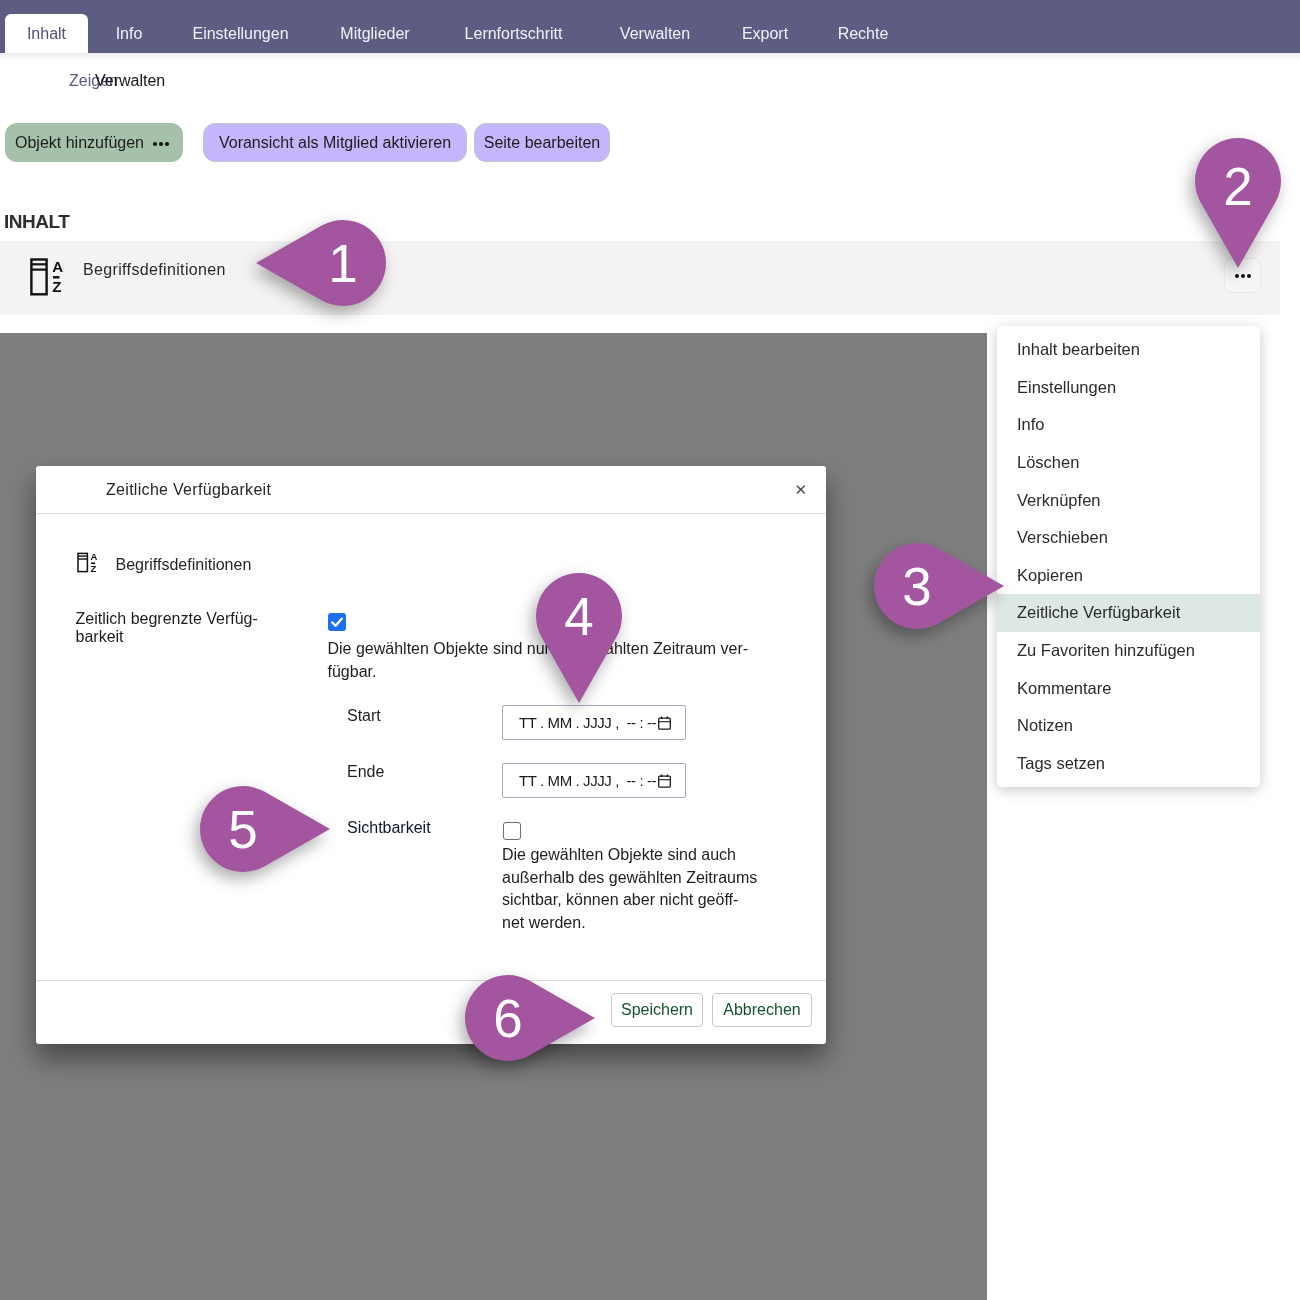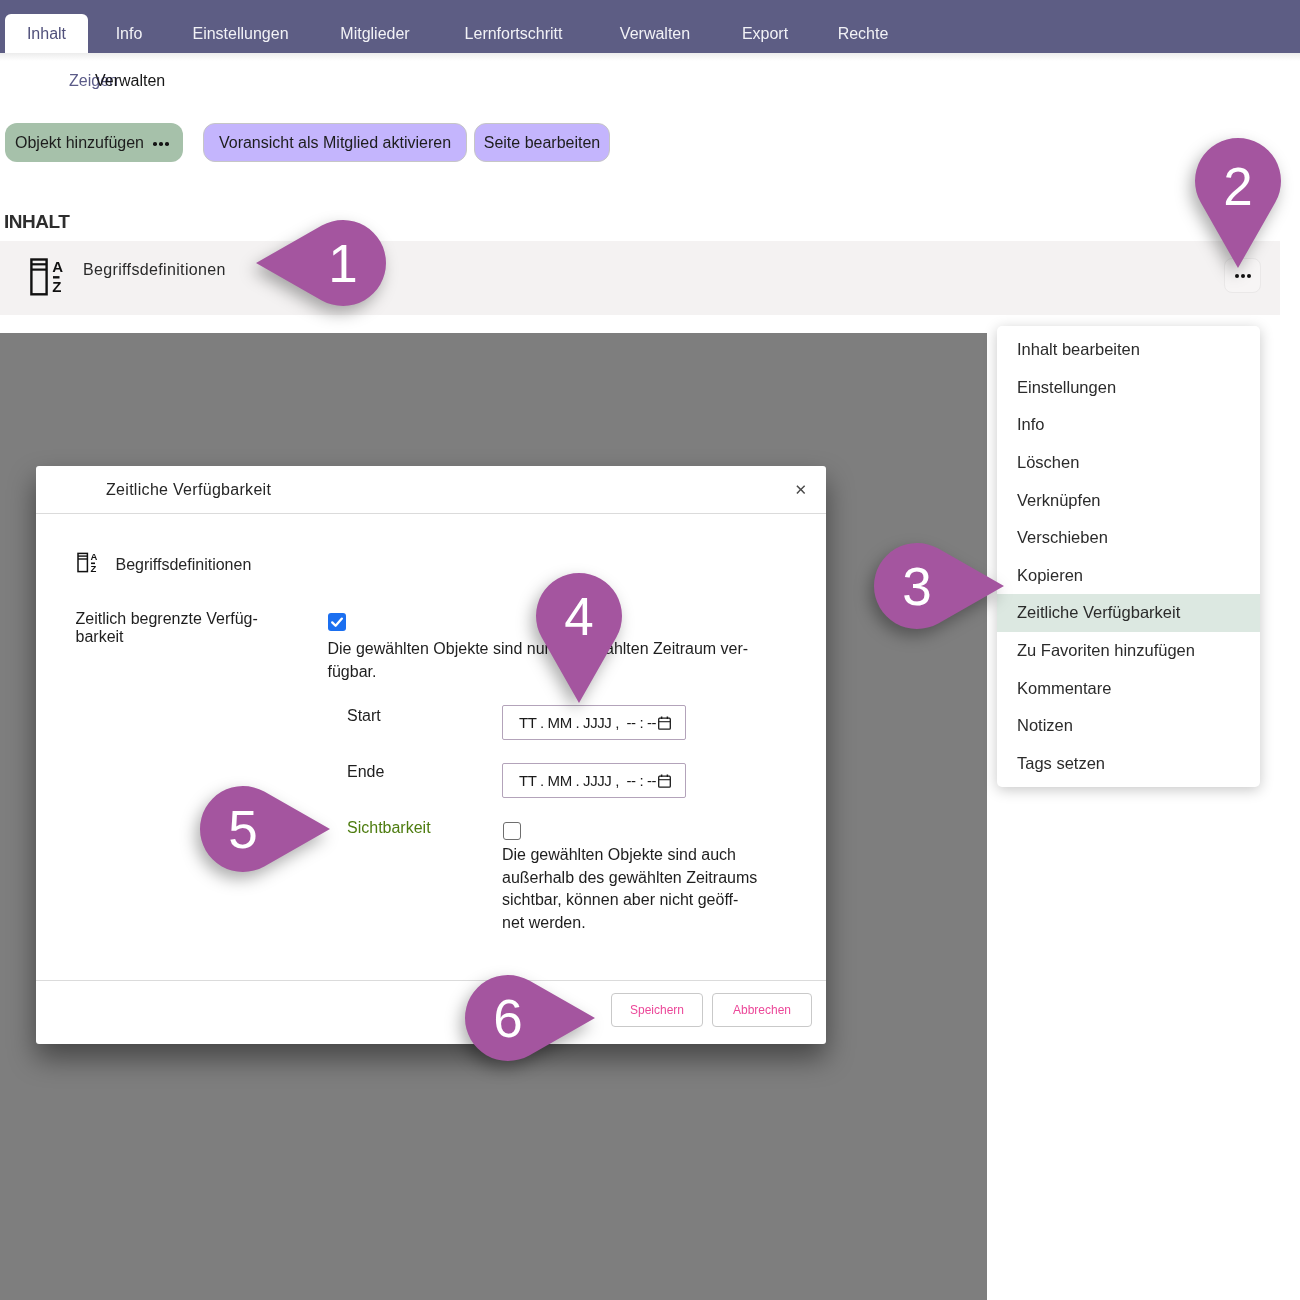--- a/index.html
+++ b/index.html
@@ -40,21 +40,21 @@
   .dd div.hl { background:#DCE8E1; }
 
   
   .modal { position:absolute; left:36px; top:466px; width:790px; height:578px; background:#fff;
            border-radius:3px; box-shadow:0 14px 28px rgba(0,0,0,0.45); z-index:20; }
   .mhead { position:absolute; left:0; top:0; width:100%; height:48px; border-bottom:1px solid #DBDBDB; }
   .mtitle { position:absolute; left:70px; top:0; line-height:48px; font-size:16px; letter-spacing:0.3px; color:#262626; }
   .mclose { position:absolute; right:19px; top:0; line-height:48px; font-size:15px; color:#4A4A4A; }
   .mfoot { position:absolute; left:0; top:514px; width:100%; height:64px; border-top:1px solid #DBDBDB; }
   .mbtn { position:absolute; top:13px; height:34px; background:#fff; border:1px solid #C9C9C9;
-          border-radius:4px; font-size:12px; color:#ec4899; display:flex; align-items:center; justify-content:center; }
+          border-radius:4px; font-size:16px; color:#14532d; display:flex; align-items:center; justify-content:center; }
   .dateinput { position:absolute; left:466px; width:184px; height:35px; border:1px solid #B3A3BA;
                border-radius:2px; background:#fff; display:flex; align-items:center; padding-left:16px;
                font-size:15px; letter-spacing:-0.4px; color:#1B1B1B; }
   .dateinput svg { position:absolute; right:14px; top:10px; }
 
   .cb { position:absolute; width:18px; height:18px; }
   .cb.off { background:#fff; border:1.5px solid #6E6E6E; border-radius:3px; }
 
   
   .pin { position:absolute; z-index:30; filter:drop-shadow(-4px 7px 8px rgba(0,0,0,0.32)); }
@@ -163,21 +163,21 @@
   <div class="dateinput" style="top:297px;">
     <span>TT . MM . JJJJ ,&nbsp; -- : --</span>
     <svg width="13" height="14" viewBox="0 0 13 14">
       <line x1="3.6" y1="0.5" x2="3.6" y2="3" stroke="#1c1c1c" stroke-width="1.5"></line>
       <line x1="9.4" y1="0.5" x2="9.4" y2="3" stroke="#1c1c1c" stroke-width="1.5"></line>
       <rect x="0.7" y="2.2" width="11.6" height="11" rx="1" fill="none" stroke="#1c1c1c" stroke-width="1.3"></rect>
       <line x1="0.7" y1="5.7" x2="12.3" y2="5.7" stroke="#1c1c1c" stroke-width="1.1"></line>
     </svg>
   </div>
 
-  <div class="abs" style="left:311px; top:353px; font-size:16px; line-height:18px; color:#4d7c0f;">Sichtbarkeit</div>
+  <div class="abs" style="left:311px; top:353px; font-size:16px; line-height:18px; color:#0f172a;">Sichtbarkeit</div>
   <div class="cb off abs" style="left:466.5px; top:356px;"></div>
   <div class="abs" style="left:466px; top:378px; font-size:16px; line-height:22.5px; color:#1E1E1E;">Die gewählten Objekte sind auch<br>außerhalb des gewählten Zeitraums<br>sichtbar, können aber nicht geöff-<br>net werden.</div>
 
   <div class="mfoot"></div>
   <div class="mbtn" style="left:575px; width:92px; top:527px;">Speichern</div>
   <div class="mbtn" style="left:676px; width:100px; top:527px;">Abbrechen</div>
 </div>
 
 <svg class="pin" style="left:254.5px; top:218.5px;" width="132" height="88" viewBox="-88 -44 132 88">
   <path d="M -87 0 L -21.25 -37.38 A 43 43 0 1 1 -21.25 37.38 Z" fill="#A4559F"></path>

